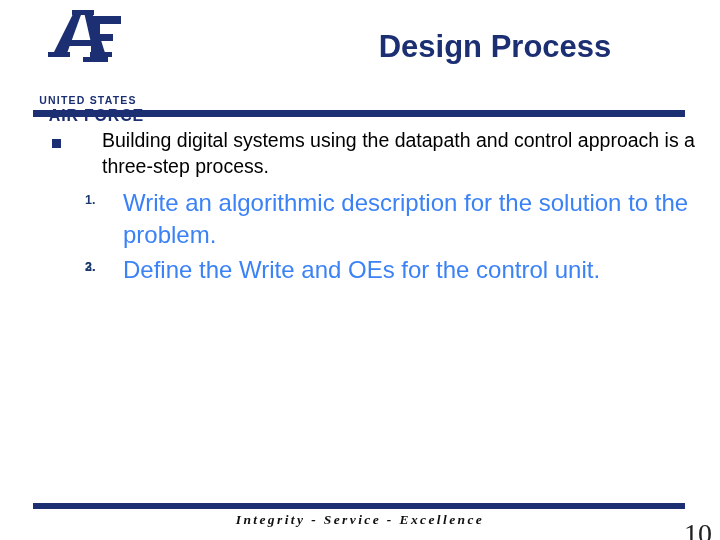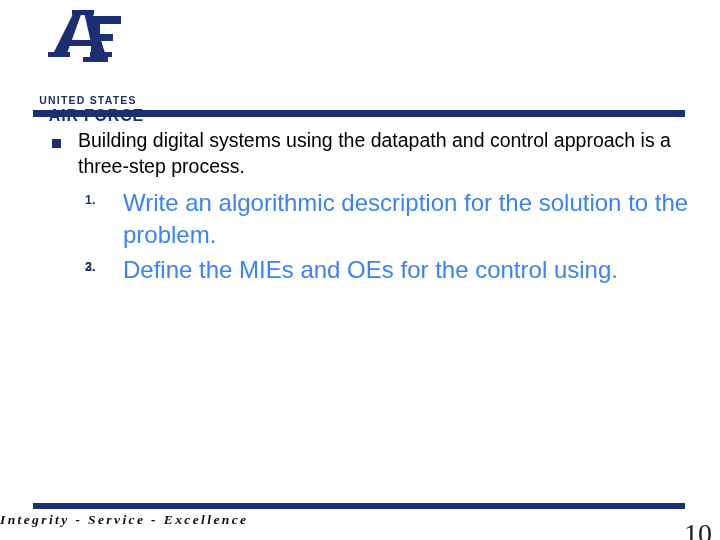--- a/index.html
+++ b/index.html
@@ -105,21 +105,21 @@
 
   
   .body-area {
     position: absolute;
     left: 0;
     top: 128px;
     width: 720px;
   }
   .bullet-row {
     position: relative;
-    padding-left: 78px;
+    padding-left: 102px;
     padding-right: 20px;
   }
   .bullet-marker {
     position: absolute;
     left: 52px;
     top: 11px;
     width: 9px;
     height: 9px;
     background: #1B2F72;
   }
@@ -156,21 +156,21 @@
     font-size: 24px;
     line-height: 1.3;
   }
 
   
   .footer-text {
     position: absolute;
     left: 0;
     top: 512px;
     width: 720px;
-    text-align: left;
+    text-align: center;
     color: #111111;
     font-family: "Liberation Serif", serif;
     font-weight: bold;
     font-style: italic;
     font-size: 13.5px;
     letter-spacing: 2.4px;
   }
   .page-number {
     position: absolute;
     left: 676px;
@@ -212,20 +212,21 @@
           <rect x="43" y="28" width="22" height="7"></rect>
 
           <rect x="35" y="51" width="25" height="5"></rect>
         </g>
       </svg>
     </div>
     <div class="logo-line logo-united">UNITED STATES</div>
     <div class="logo-line logo-airforce">AIR FORCE</div>
   </div>
 
+  <div class="title">Design Process</div>
 
   <div class="rule-top"></div>
 
   <div class="body-area">
 
     <div class="bullet-row">
       <span class="bullet-marker"></span>
       <span class="bullet-text">Building digital systems using the datapath and control approach is a three-step process.</span>
     </div>
 
@@ -235,21 +236,21 @@
         <span class="num-marker">1.</span>
         <span class="num-text">Write an algorithmic description for the solution to the problem.</span>
       </div>
 
       <div class="num-row">
         <span class="num-marker">2.</span>
       </div>
 
       <div class="num-row">
         <span class="num-marker">3.</span>
-        <span class="num-text">Define the MIEs and OEs for the control using.</span>
+        <span class="num-text">Define the Write and OEs for the control unit.</span>
       </div>
 
     </div>
   </div>
 
   <div class="rule-bottom"></div>
 
   <div class="footer-text">Integrity - Service - Excellence</div>
   <div class="page-number">10</div>
 

